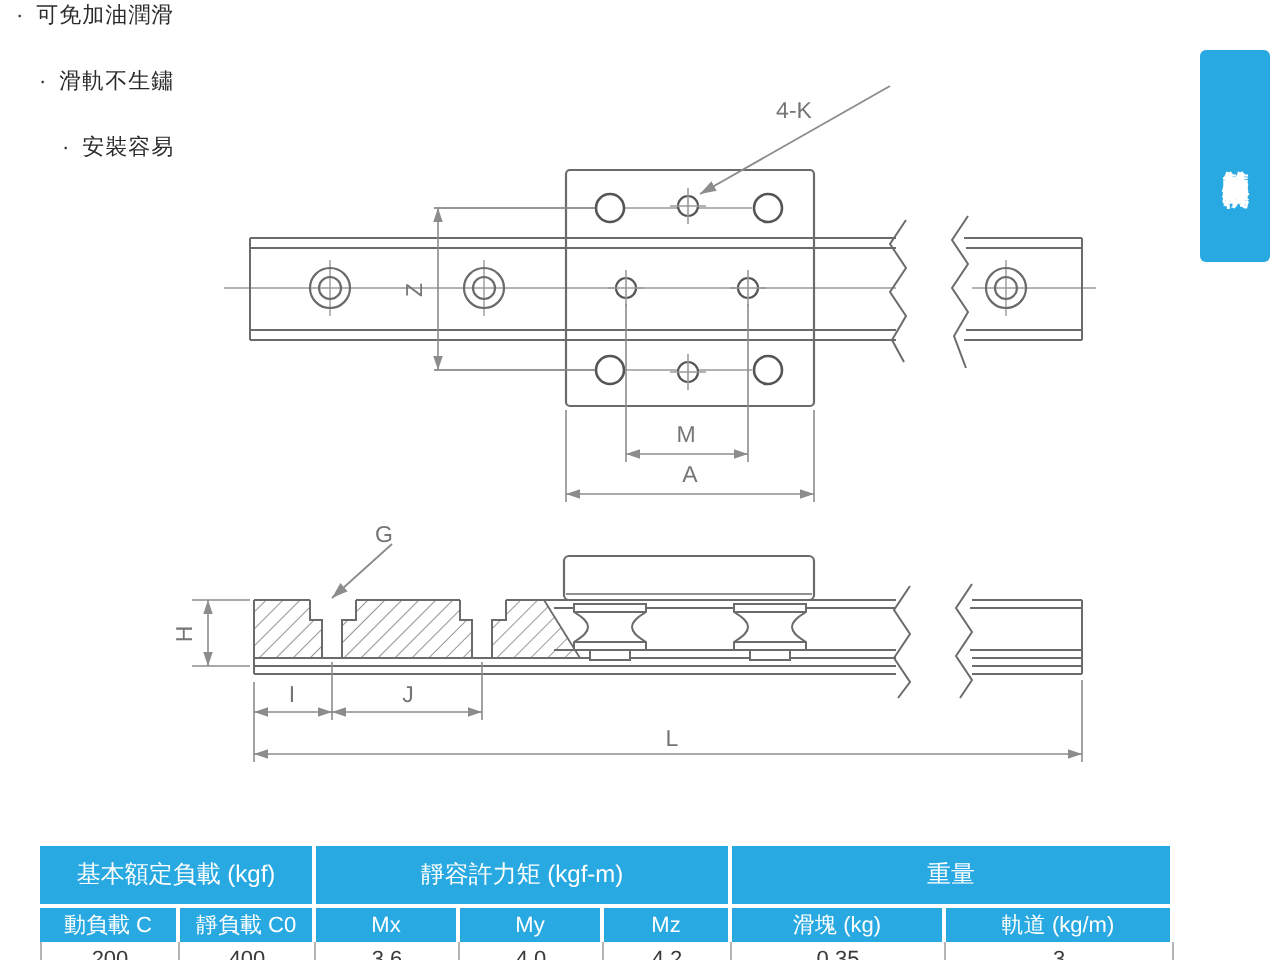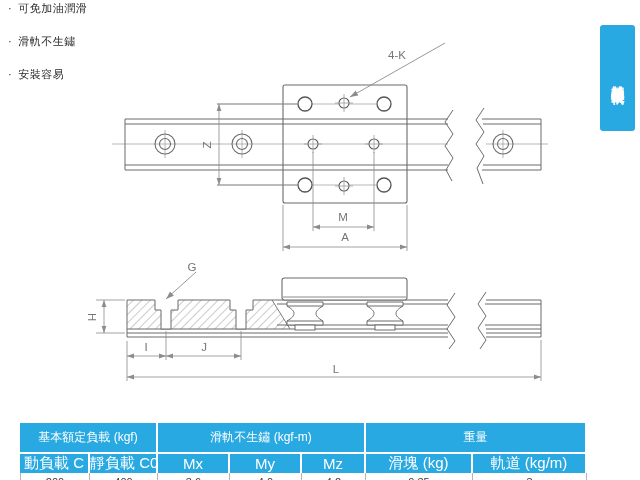--- a/index.html
+++ b/index.html
@@ -2,21 +2,21 @@
 <html><head>
 <meta charset="utf-8">
 <style>
   html,body{margin:0;padding:0;}
   body{
     width:640px;height:480px;position:relative;overflow:hidden;
     background:#ffffff;
     font-family:"Liberation Sans",sans-serif;
   }
   
-  .features{position:absolute;left:8px;top:0;margin:0;padding:0;list-style:none;z-index:3;}
+  .features{position:absolute;left:8px;top:0;margin:0;padding:0;list-style:none;z-index:3;text-align:right;}
   .features li{
     height:16px;line-height:16px;margin:0 0 17px 0;
     font-size:11px;color:#2b2b2b;letter-spacing:0.5px;white-space:nowrap;
   }
   .features li .dot{margin-right:6px;}
   
   .side-tab{
     position:absolute;right:5px;top:25px;width:35px;height:106px;
     background:#29A9E1;border-radius:3px;z-index:3;
     color:#fff;font-size:13px;font-weight:bold;
@@ -30,21 +30,21 @@
   .spec{
     position:absolute;left:20px;top:423px;width:567px;z-index:3;
     border-collapse:separate;border-spacing:0;table-layout:fixed;
   }
   .spec th,.spec td{padding:0;text-align:center;vertical-align:middle;overflow:hidden;white-space:nowrap;}
   .spec thead th{
     background:#29A9E1;color:#ffffff;font-weight:normal;
     border-right:2px solid #ffffff;
   }
   .spec tr.g th{height:29px;font-size:12px;border-bottom:2px solid #ffffff;}
-  .spec tr.c th{height:17px;font-size:15px;}
+  .spec tr.c th{height:17px;font-size:11px;}
   .spec td{
     height:17px;font-size:11px;color:#3a3a3a;background:#ffffff;
     border-right:1px solid #b5b5b5;border-bottom:1px solid #b5b5b5;
   }
   .spec td:first-child{border-left:1px solid #b5b5b5;}
 </style>
 </head>
 <body>
 
 <ul class="features">
@@ -237,21 +237,21 @@
       <col style="width:68px">
       <col style="width:72px">
       <col style="width:72px">
       <col style="width:64px">
       <col style="width:107px">
       <col style="width:114px">
   </colgroup>
   <thead>
     <tr class="g">
       <th colspan="2">基本額定負載 (kgf)</th>
-      <th colspan="3">滑軌不生鏽 (kgf-m)</th>
+      <th colspan="3">靜容許力矩 (kgf-m)</th>
       <th colspan="2">重量</th>
     </tr>
     <tr class="c">
       <th>動負載 C</th>
       <th>靜負載 C0</th>
       <th>Mx</th>
       <th>My</th>
       <th>Mz</th>
       <th>滑塊 (kg)</th>
       <th>軌道 (kg/m)</th>

